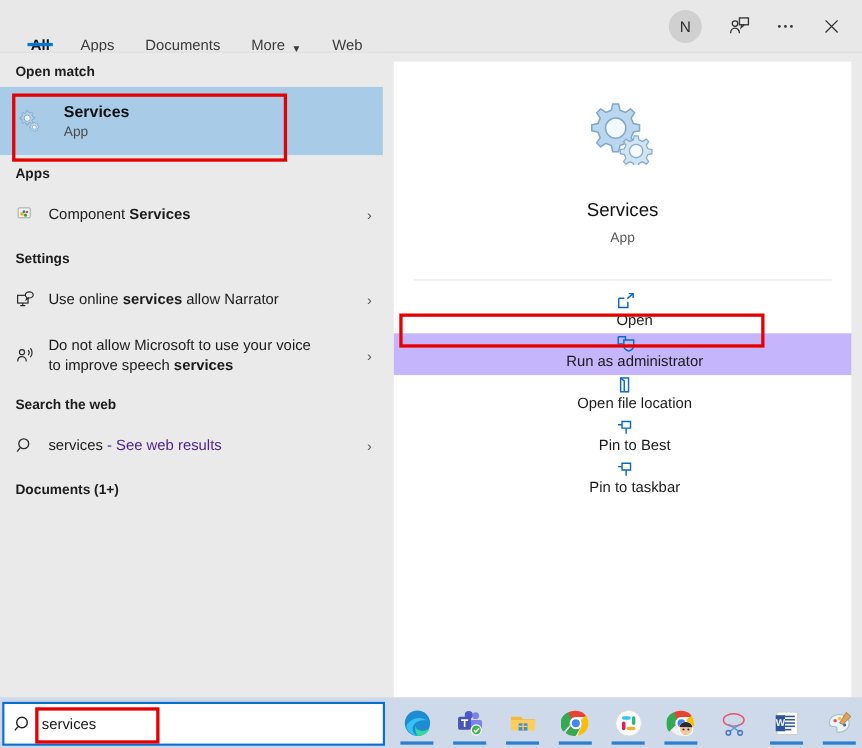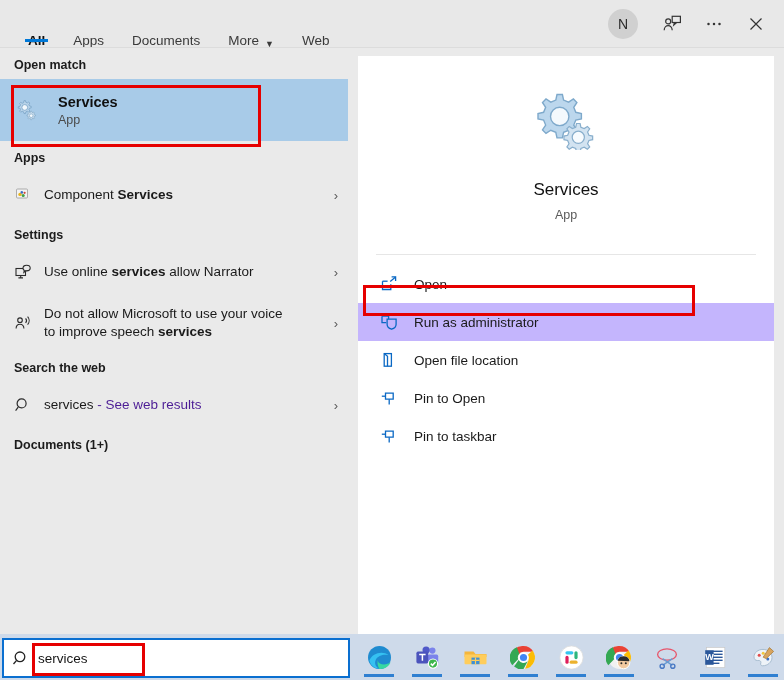--- a/index.html
+++ b/index.html
@@ -120,20 +120,21 @@
   .preview-title { font-size: 17px; color: #111; margin-top: 26px; }
   .preview-sub { font-size: 12.5px; color: #5a5a5a; margin-top: 8px; }
   .preview-sep { height: 1px; background: #e6e6e6; margin: 16px 18px 0 18px; }
   .actions { padding-top: 10px; }
   .action {
     position: relative;
     display: flex; align-items: center;
     height: 38px;
     padding-left: 22px;
     cursor: default;
+    flex-direction: column;
   }
   .action.hover { background: #c4b5fd; }
   .action .aic { width: 34px; min-width: 34px; display: flex; align-items: center; color: #0a68c4; }
   .action .alabel { font-size: 13.5px; color: #1a1a1a; }
 
   
   .taskbar {
     position: absolute; left: 0; top: 634px;
     width: 784px; height: 46px;
     background: #cedaea;
@@ -367,21 +368,21 @@
       </div>
 
       <div class="action">
         <div class="aic">
           <svg width="18" height="18" viewBox="0 0 18 18">
             <path d="M5.5 4.2 L13.2 4.2 L13.2 10.2 L5.5 10.2 Z" fill="none" stroke="#0a68c4" stroke-width="1.3"></path>
             <path d="M5.5 7.2 L1.8 7.2" stroke="#0a68c4" stroke-width="1.3" fill="none"></path>
             <path d="M9.2 10.2 L9.2 15.4" stroke="#0a68c4" stroke-width="1.3" fill="none"></path>
           </svg>
         </div>
-        <div class="alabel">Pin to Open</div>
+        <div class="alabel">Pin to Best</div>
       </div>
 
       <div class="action">
         <div class="aic">
           <svg width="18" height="18" viewBox="0 0 18 18">
             <path d="M5.5 4.2 L13.2 4.2 L13.2 10.2 L5.5 10.2 Z" fill="none" stroke="#0a68c4" stroke-width="1.3"></path>
             <path d="M5.5 7.2 L1.8 7.2" stroke="#0a68c4" stroke-width="1.3" fill="none"></path>
             <path d="M9.2 10.2 L9.2 15.4" stroke="#0a68c4" stroke-width="1.3" fill="none"></path>
           </svg>
         </div>

